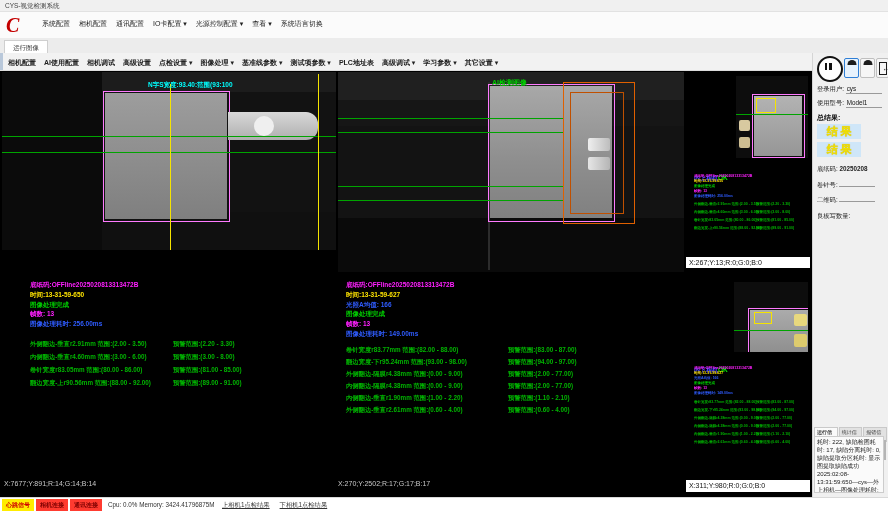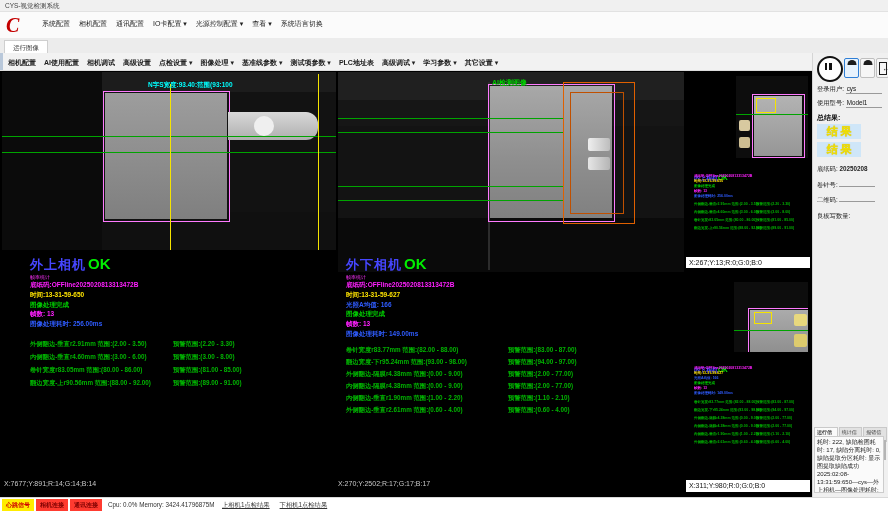--- a/index.html
+++ b/index.html
@@ -127,24 +127,20 @@
       <div class="outline" style="left:101px;top:19px;width:125px;height:129px;border-color:#ff7aff;"></div>
       <div class="abs" style="left:226px;top:40px;width:90px;height:28px;background:linear-gradient(180deg,#d8d8d8,#aeaeae);border-radius:0 12px 12px 0;"></div>
       <div class="abs" style="left:252px;top:44px;width:20px;height:20px;border-radius:50%;background:#efefef;"></div>
       <div class="gline" style="left:0;top:64px;width:334px;"></div>
       <div class="gline" style="left:0;top:80px;width:334px;"></div>
       <div class="yline" style="left:168px;top:12px;height:166px;"></div>
       <div class="yline" style="left:316px;top:2px;height:176px;"></div>
       <div class="abs c-cyan" style="left:146px;top:9px;font-size:6.5px;font-weight:bold;">N字S宽度:93.40:范围(93:100</div>
     </div>
 
-    <div class="abs" style="left:28px;top:183px;">
-      <span class="ov-title">外上相机</span><span class="ov-ok">OK</span>
-      <div class="ov-fps">帧率统计</div>
-    </div>
     <div class="abs ov-lines" style="left:28px;top:208px;">
 
     <div class="c-magenta">底纸码:OFFline2025020813313472B</div>
         <div class="c-yellow">时间:13-31-59-650</div>
         <div class="c-green">图像处理完成</div>
         <div class="c-magenta">帧数: 13</div>
         <div class="c-blue">图像处理耗时: 256.00ms</div>
       </div>
     <div class="abs meas" style="left:28px;top:268px;width:300px;">
 
@@ -184,24 +180,20 @@
       <div class="outline" style="left:232px;top:20px;width:52px;height:120px;border-color:#c05000;"></div>
       <div class="glow" style="left:250px;top:66px;width:22px;height:13px;background:linear-gradient(90deg,#efefef,#bdbdbd);"></div>
       <div class="glow" style="left:250px;top:85px;width:22px;height:13px;background:linear-gradient(90deg,#e6e6e6,#b5b5b5);"></div>
       <div class="gline" style="left:0;top:46px;width:225px;"></div>
       <div class="gline" style="left:0;top:60px;width:225px;"></div>
       <div class="gline" style="left:0;top:114px;width:225px;"></div>
       <div class="gline" style="left:0;top:128px;width:225px;"></div>
       <div class="abs c-green" style="left:154px;top:6px;font-size:7px;font-weight:bold;">AI检测图像</div>
     </div>
 
-    <div class="abs" style="left:8px;top:183px;">
-      <span class="ov-title">外下相机</span><span class="ov-ok">OK</span>
-      <div class="ov-fps">帧率统计</div>
-    </div>
     <div class="abs ov-lines" style="left:8px;top:208px;">
 
     <div class="c-magenta">底纸码:OFFline2025020813313472B</div>
         <div class="c-yellow">时间:13-31-59-627</div>
         <div class="c-blue">光照A均值: 166</div>
         <div class="c-green">图像处理完成</div>
         <div class="c-magenta">帧数: 13</div>
         <div class="c-blue">图像处理耗时: 149.00ms</div>
       </div>
     <div class="abs meas" style="left:8px;top:274px;width:330px;">

